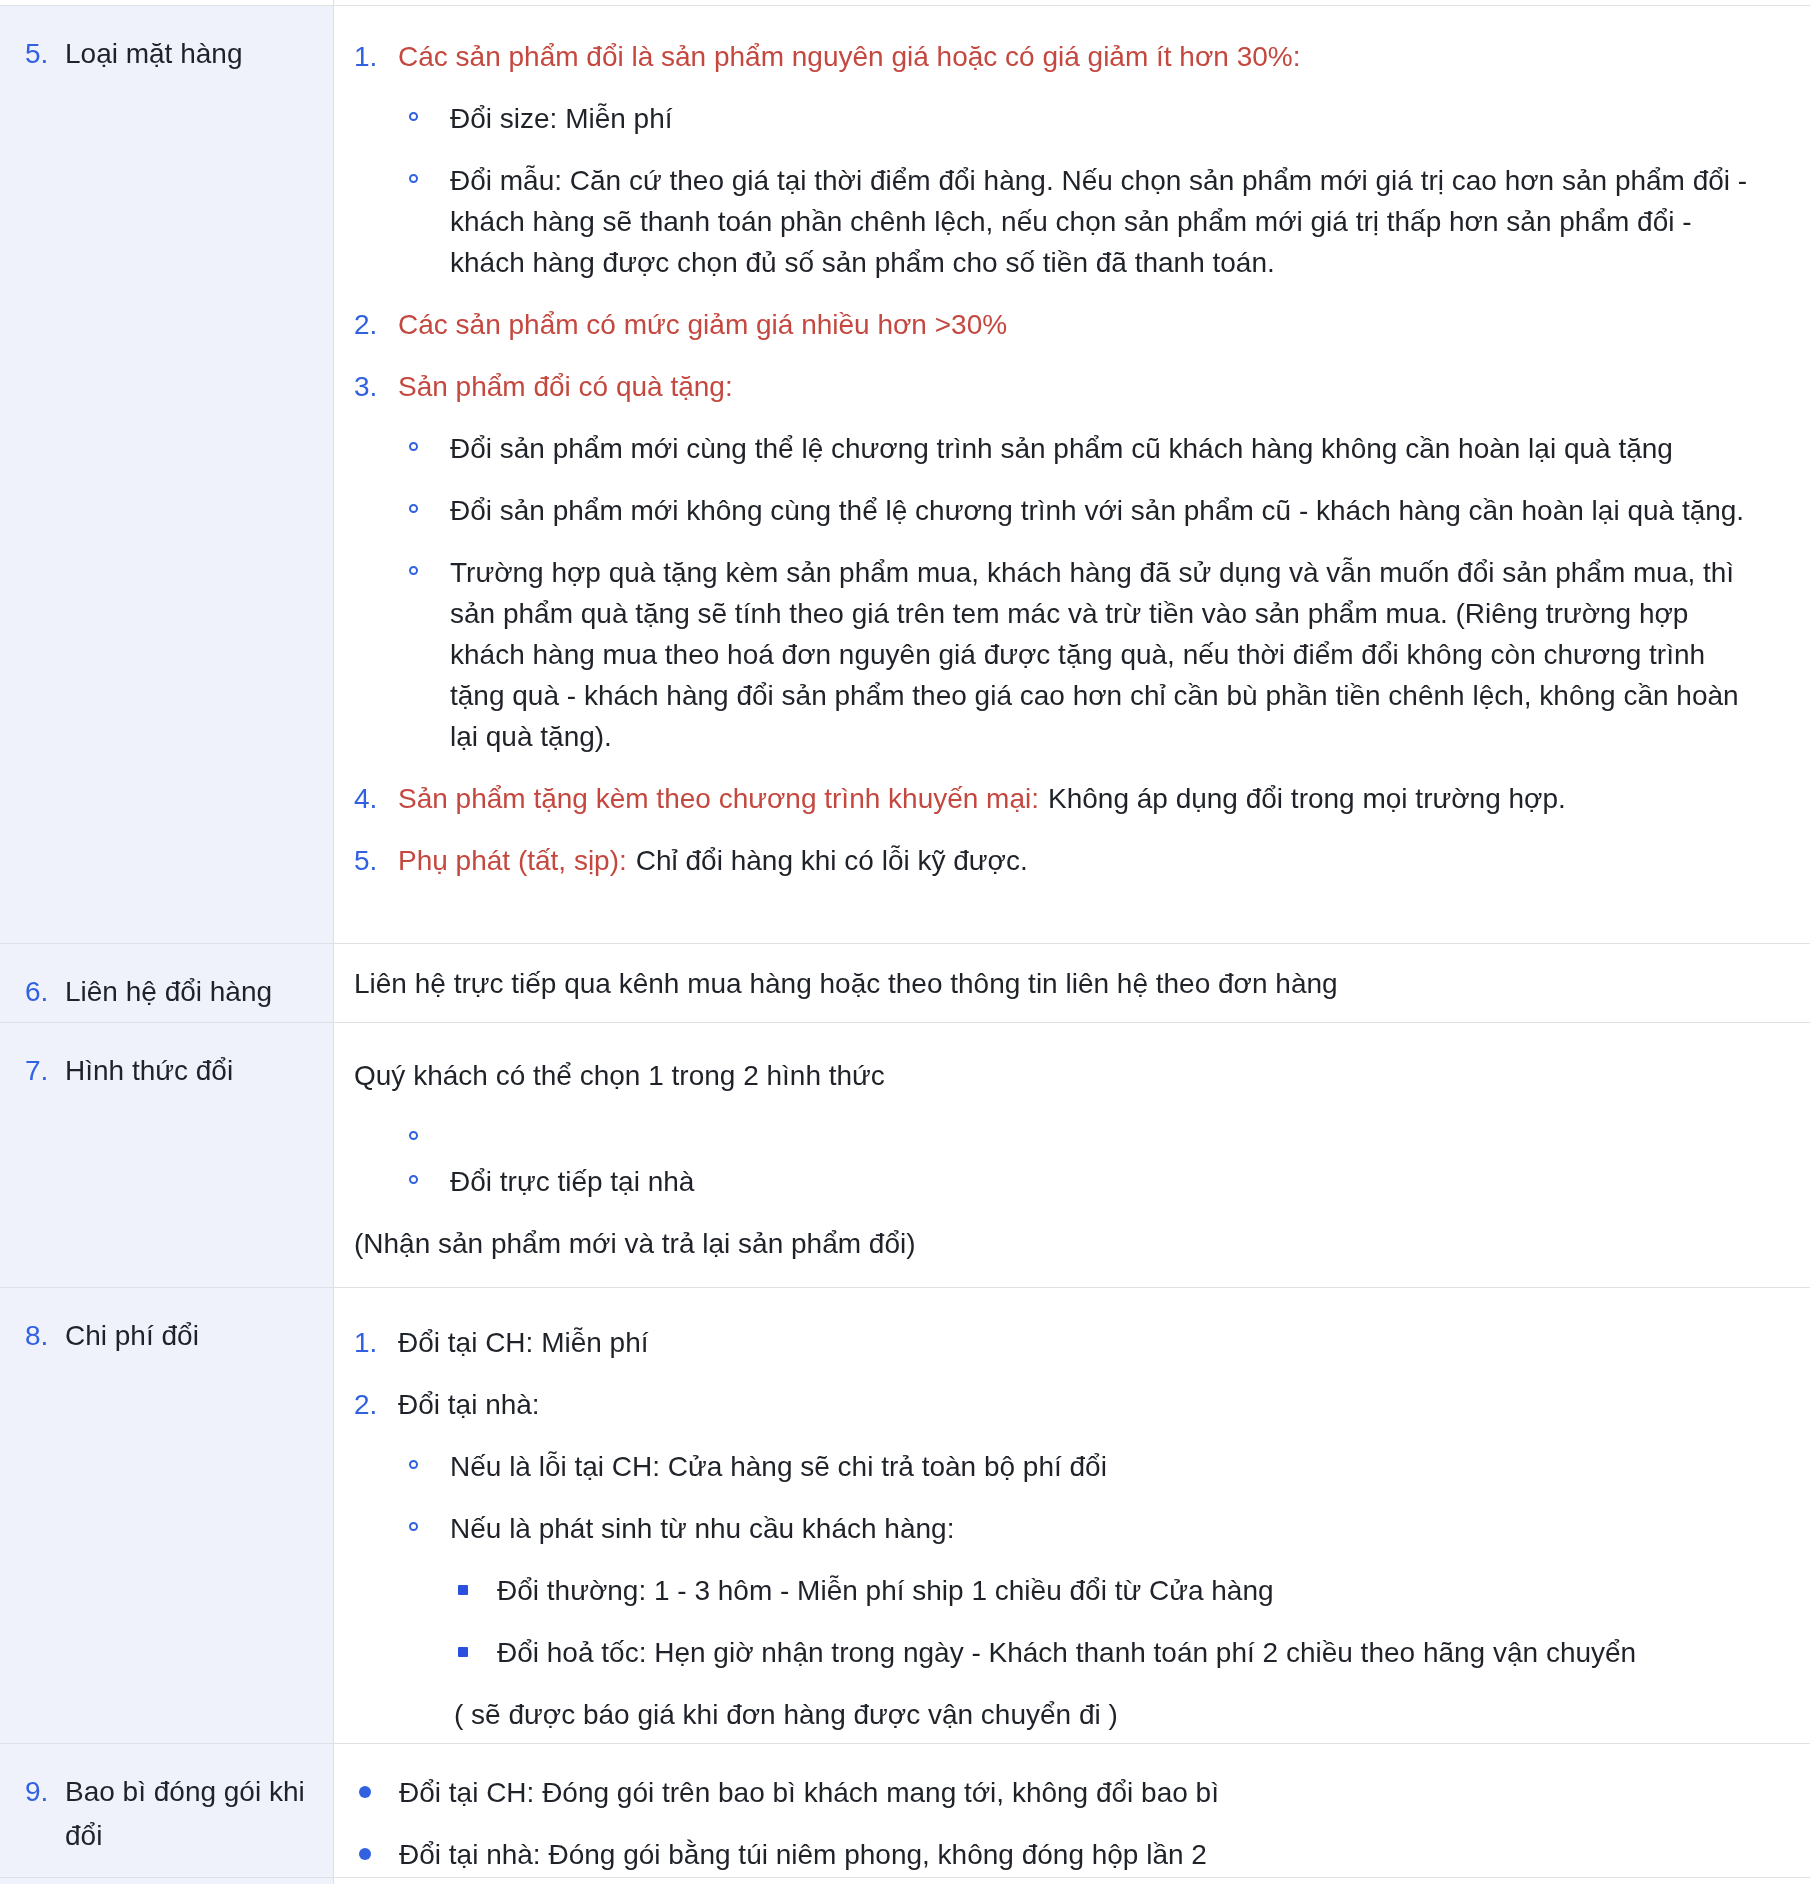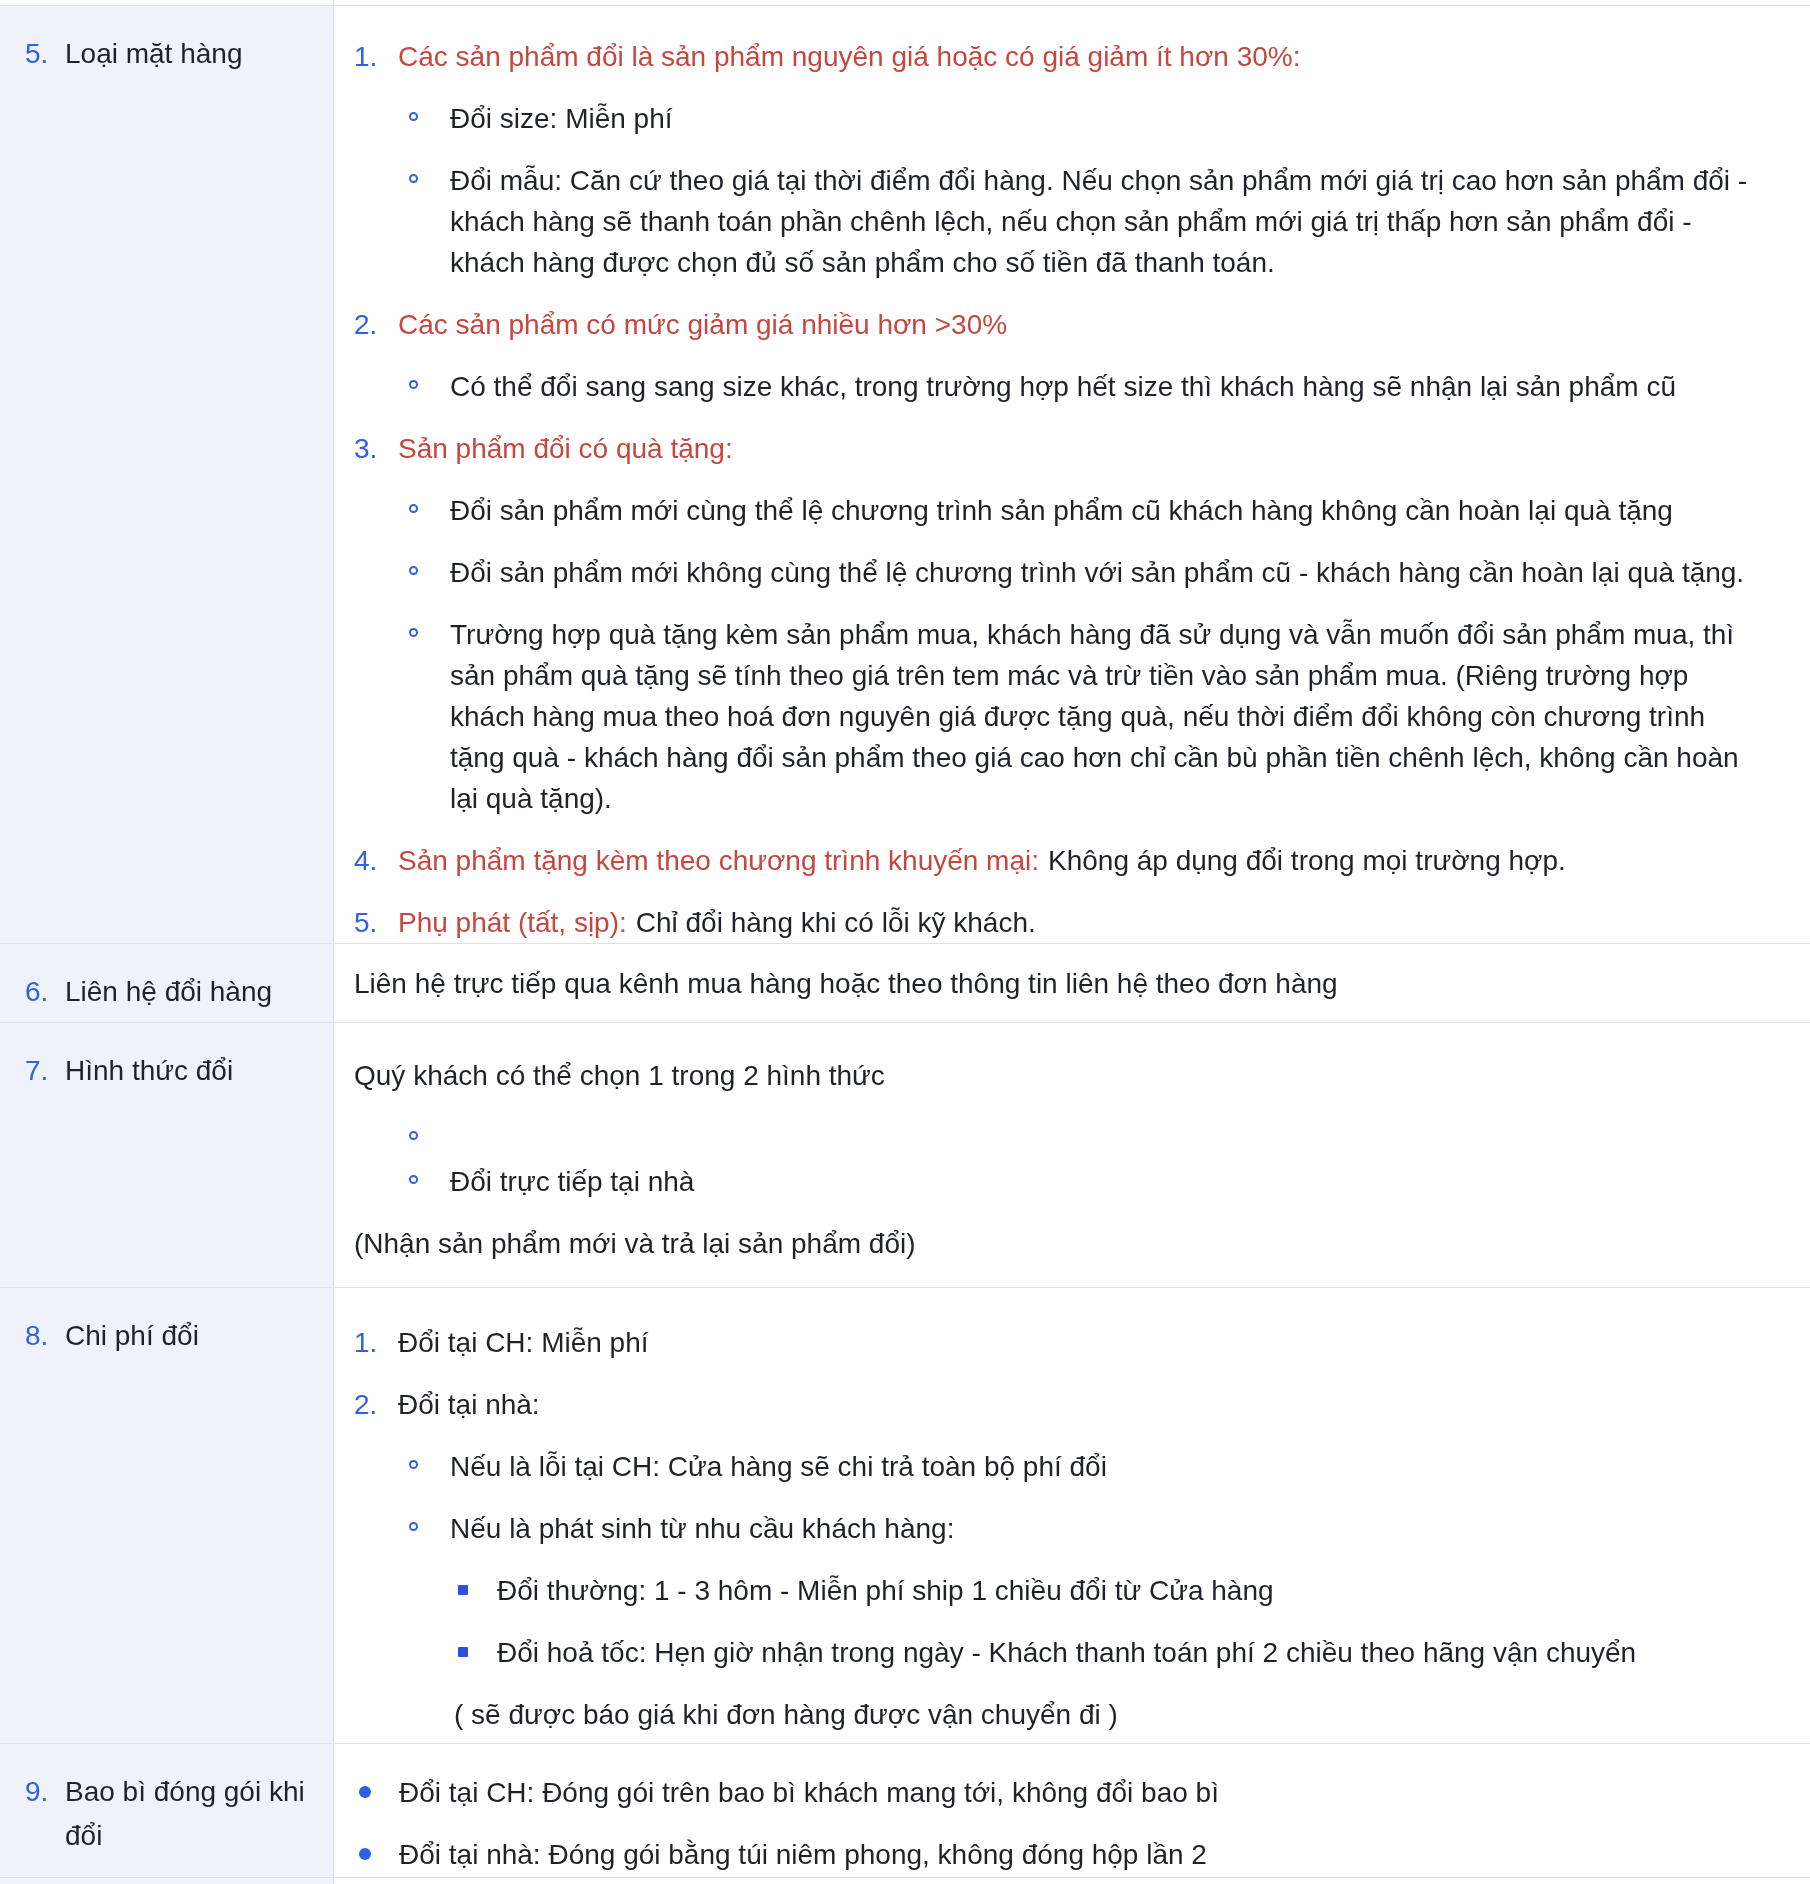--- a/index.html
+++ b/index.html
@@ -92,26 +92,20 @@
       <div class="i2">
         <span class="b">
             <i class="circ"></i>
           </span>
         <span class="t">Đổi mẫu: Căn cứ theo giá tại thời điểm đổi hàng. Nếu chọn sản phẩm mới giá trị cao hơn sản phẩm đổi - khách hàng sẽ thanh toán phần chênh lệch, nếu chọn sản phẩm mới giá trị thấp hơn sản phẩm đổi - khách hàng được chọn đủ số sản phẩm cho số tiền đã thanh toán.</span>
       </div>
       <div class="i1">
         <span class="n">2.</span>
         <span class="t red">Các sản phẩm có mức giảm giá nhiều hơn &gt;30%</span>
       </div>
-      <div class="i2">
-        <span class="b">
-            <i class="circ"></i>
-          </span>
-        <span class="t">Có thể đổi sang sang size khác, trong trường hợp hết size thì khách hàng sẽ nhận lại sản phẩm cũ</span>
-      </div>
       <div class="i1">
         <span class="n">3.</span>
         <span class="t red">Sản phẩm đổi có quà tặng:</span>
       </div>
       <div class="i2">
         <span class="b">
             <i class="circ"></i>
           </span>
         <span class="t">Đổi sản phẩm mới cùng thể lệ chương trình sản phẩm cũ khách hàng không cần hoàn lại quà tặng</span>
       </div>
@@ -126,21 +120,21 @@
             <i class="circ"></i>
           </span>
         <span class="t">Trường hợp quà tặng kèm sản phẩm mua, khách hàng đã sử dụng và vẫn muốn đổi sản phẩm mua, thì sản phẩm quà tặng sẽ tính theo giá trên tem mác và trừ tiền vào sản phẩm mua. (Riêng trường hợp khách hàng mua theo hoá đơn nguyên giá được tặng quà, nếu thời điểm đổi không còn chương trình tặng quà - khách hàng đổi sản phẩm theo giá cao hơn chỉ cần bù phần tiền chênh lệch, không cần hoàn lại quà tặng).</span>
       </div>
       <div class="i1">
         <span class="n">4.</span>
         <span class="t"><span class="red">Sản phẩm tặng kèm theo chương trình khuyến mại:</span><span class="tail">Không áp dụng đổi trong mọi trường hợp.</span></span>
       </div>
       <div class="i1">
         <span class="n">5.</span>
-        <span class="t"><span class="red">Phụ phát (tất, sịp):</span><span class="tail">Chỉ đổi hàng khi có lỗi kỹ khách.</span></span>
+        <span class="t"><span class="red">Phụ phát (tất, sịp):</span><span class="tail">Chỉ đổi hàng khi có lỗi kỹ được.</span></span>
       </div>
     </div>
   </section>
 
   <section class="row row-6">
     <div class="lcell">
       <span class="lnum">6.</span>
       <span class="ltitle">Liên hệ đổi hàng</span>
     </div>
     <div class="rcell">

